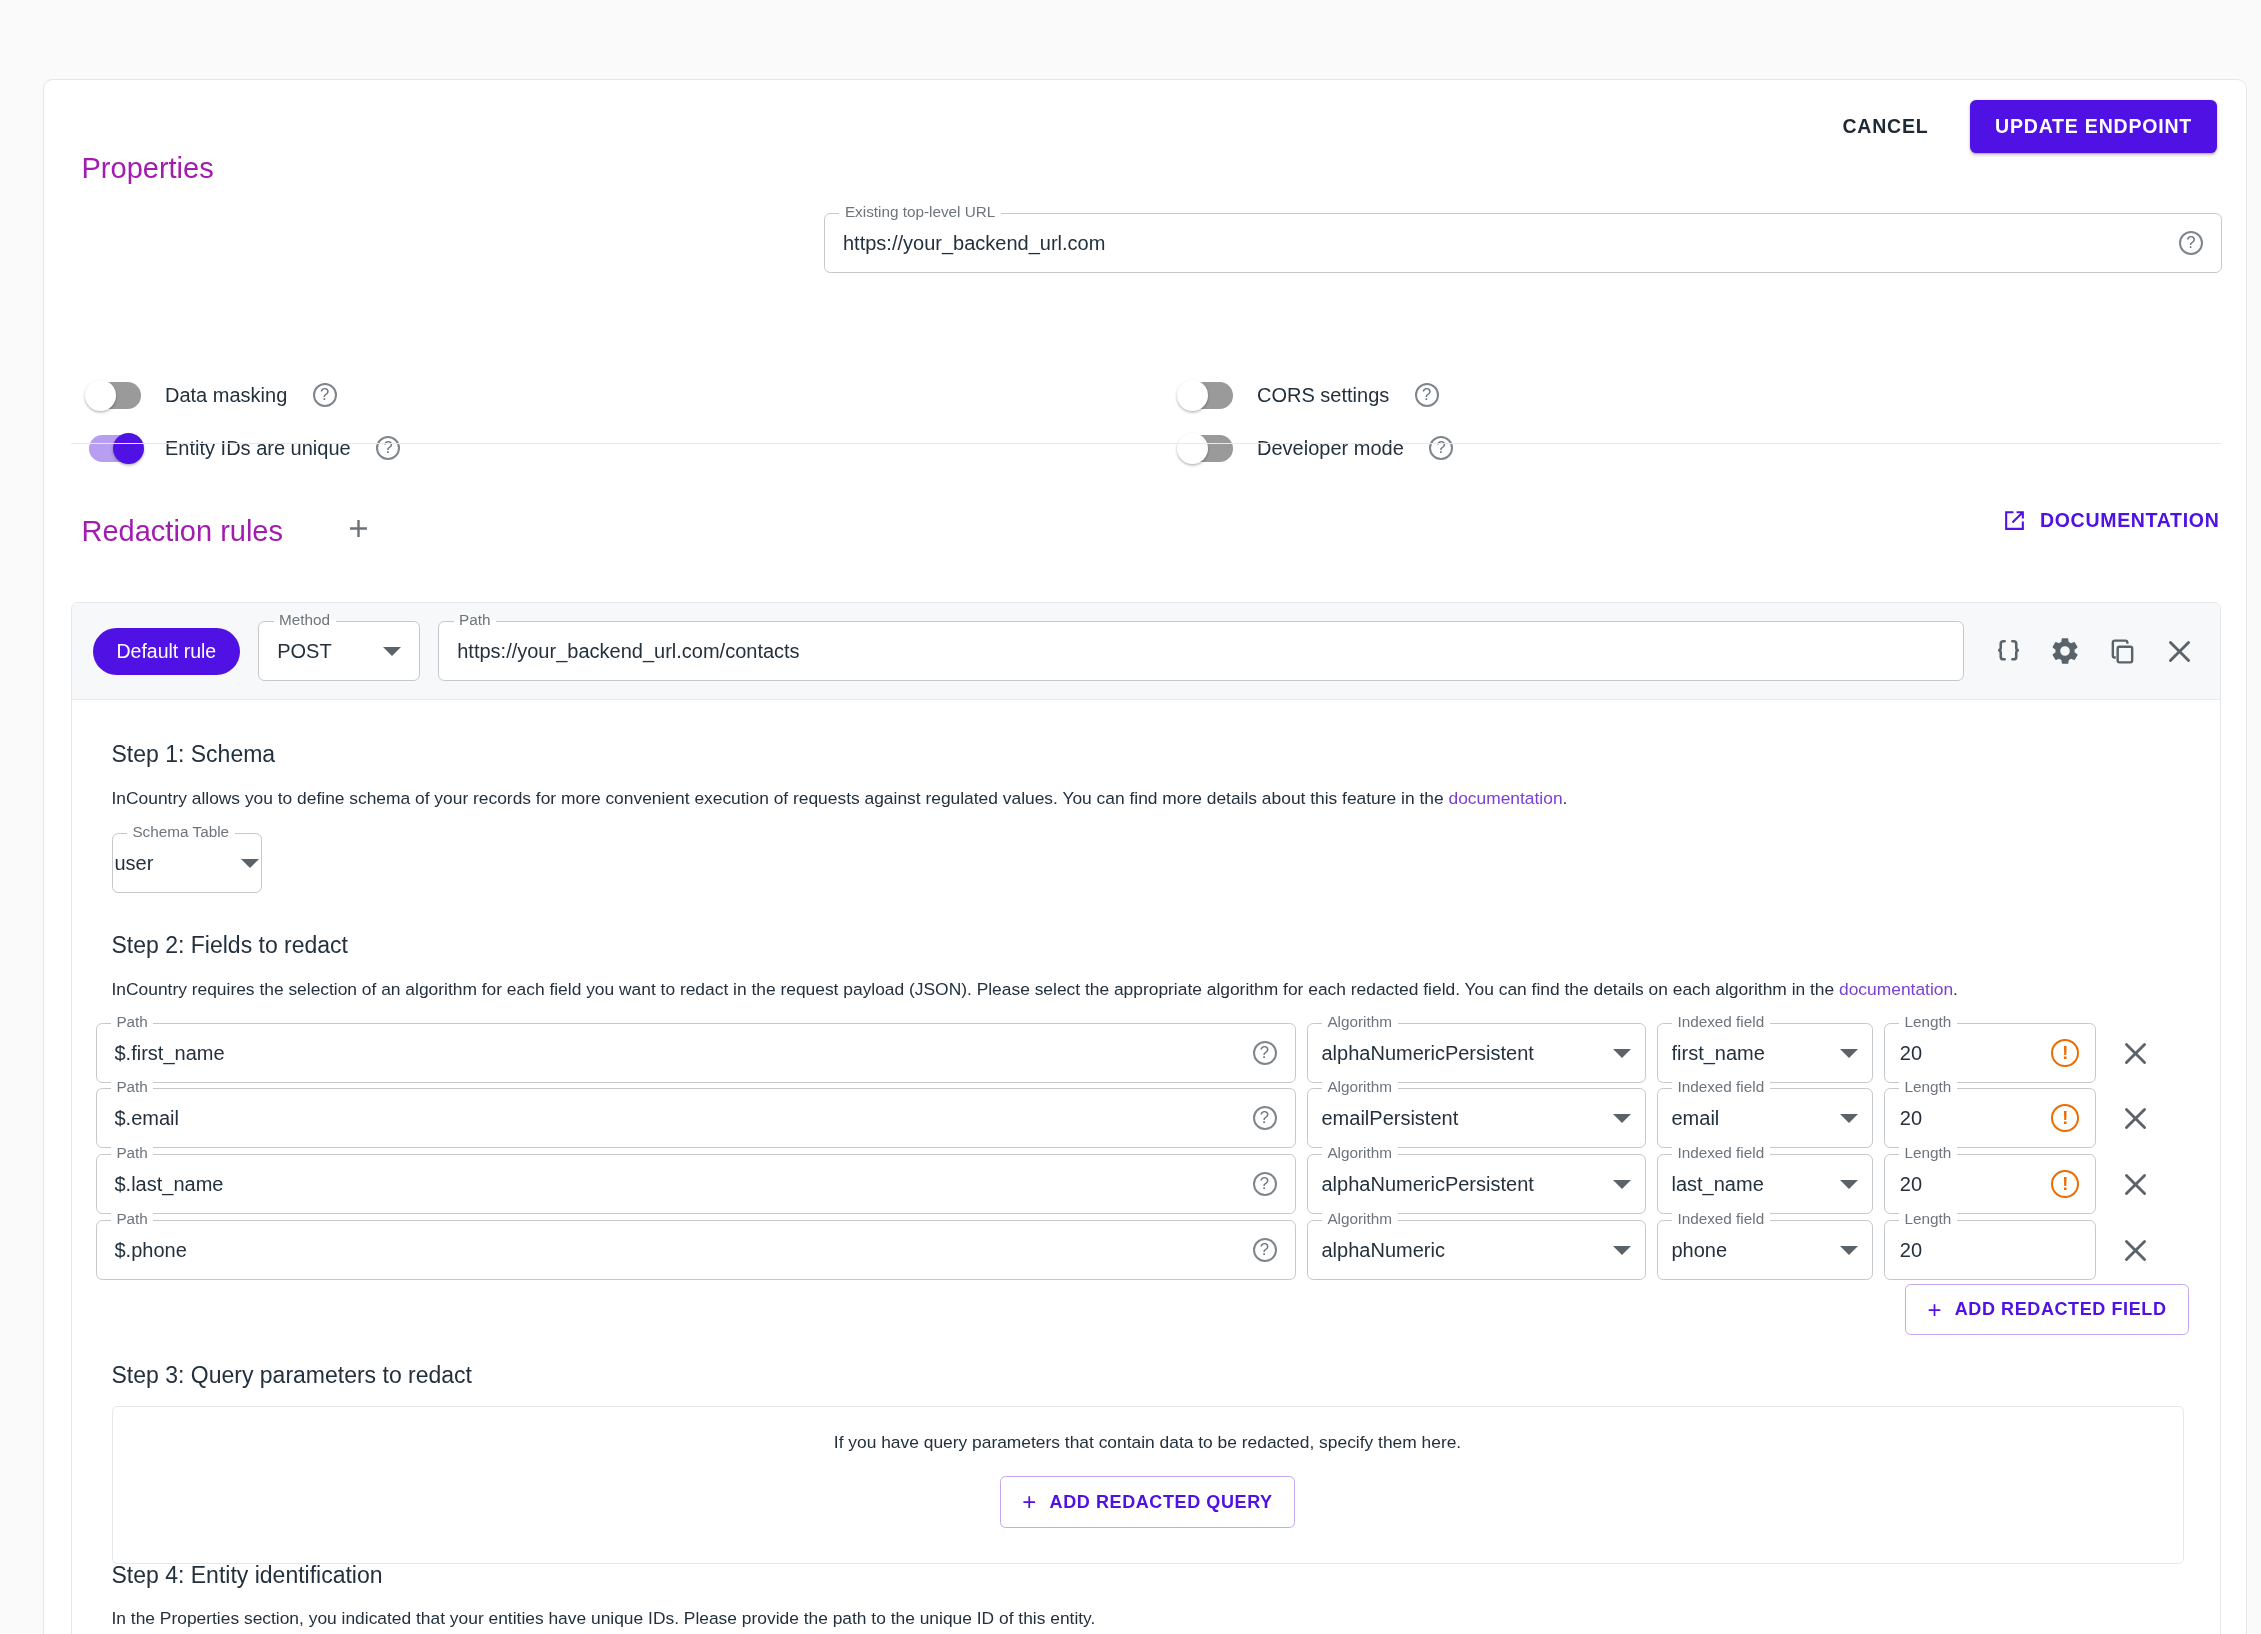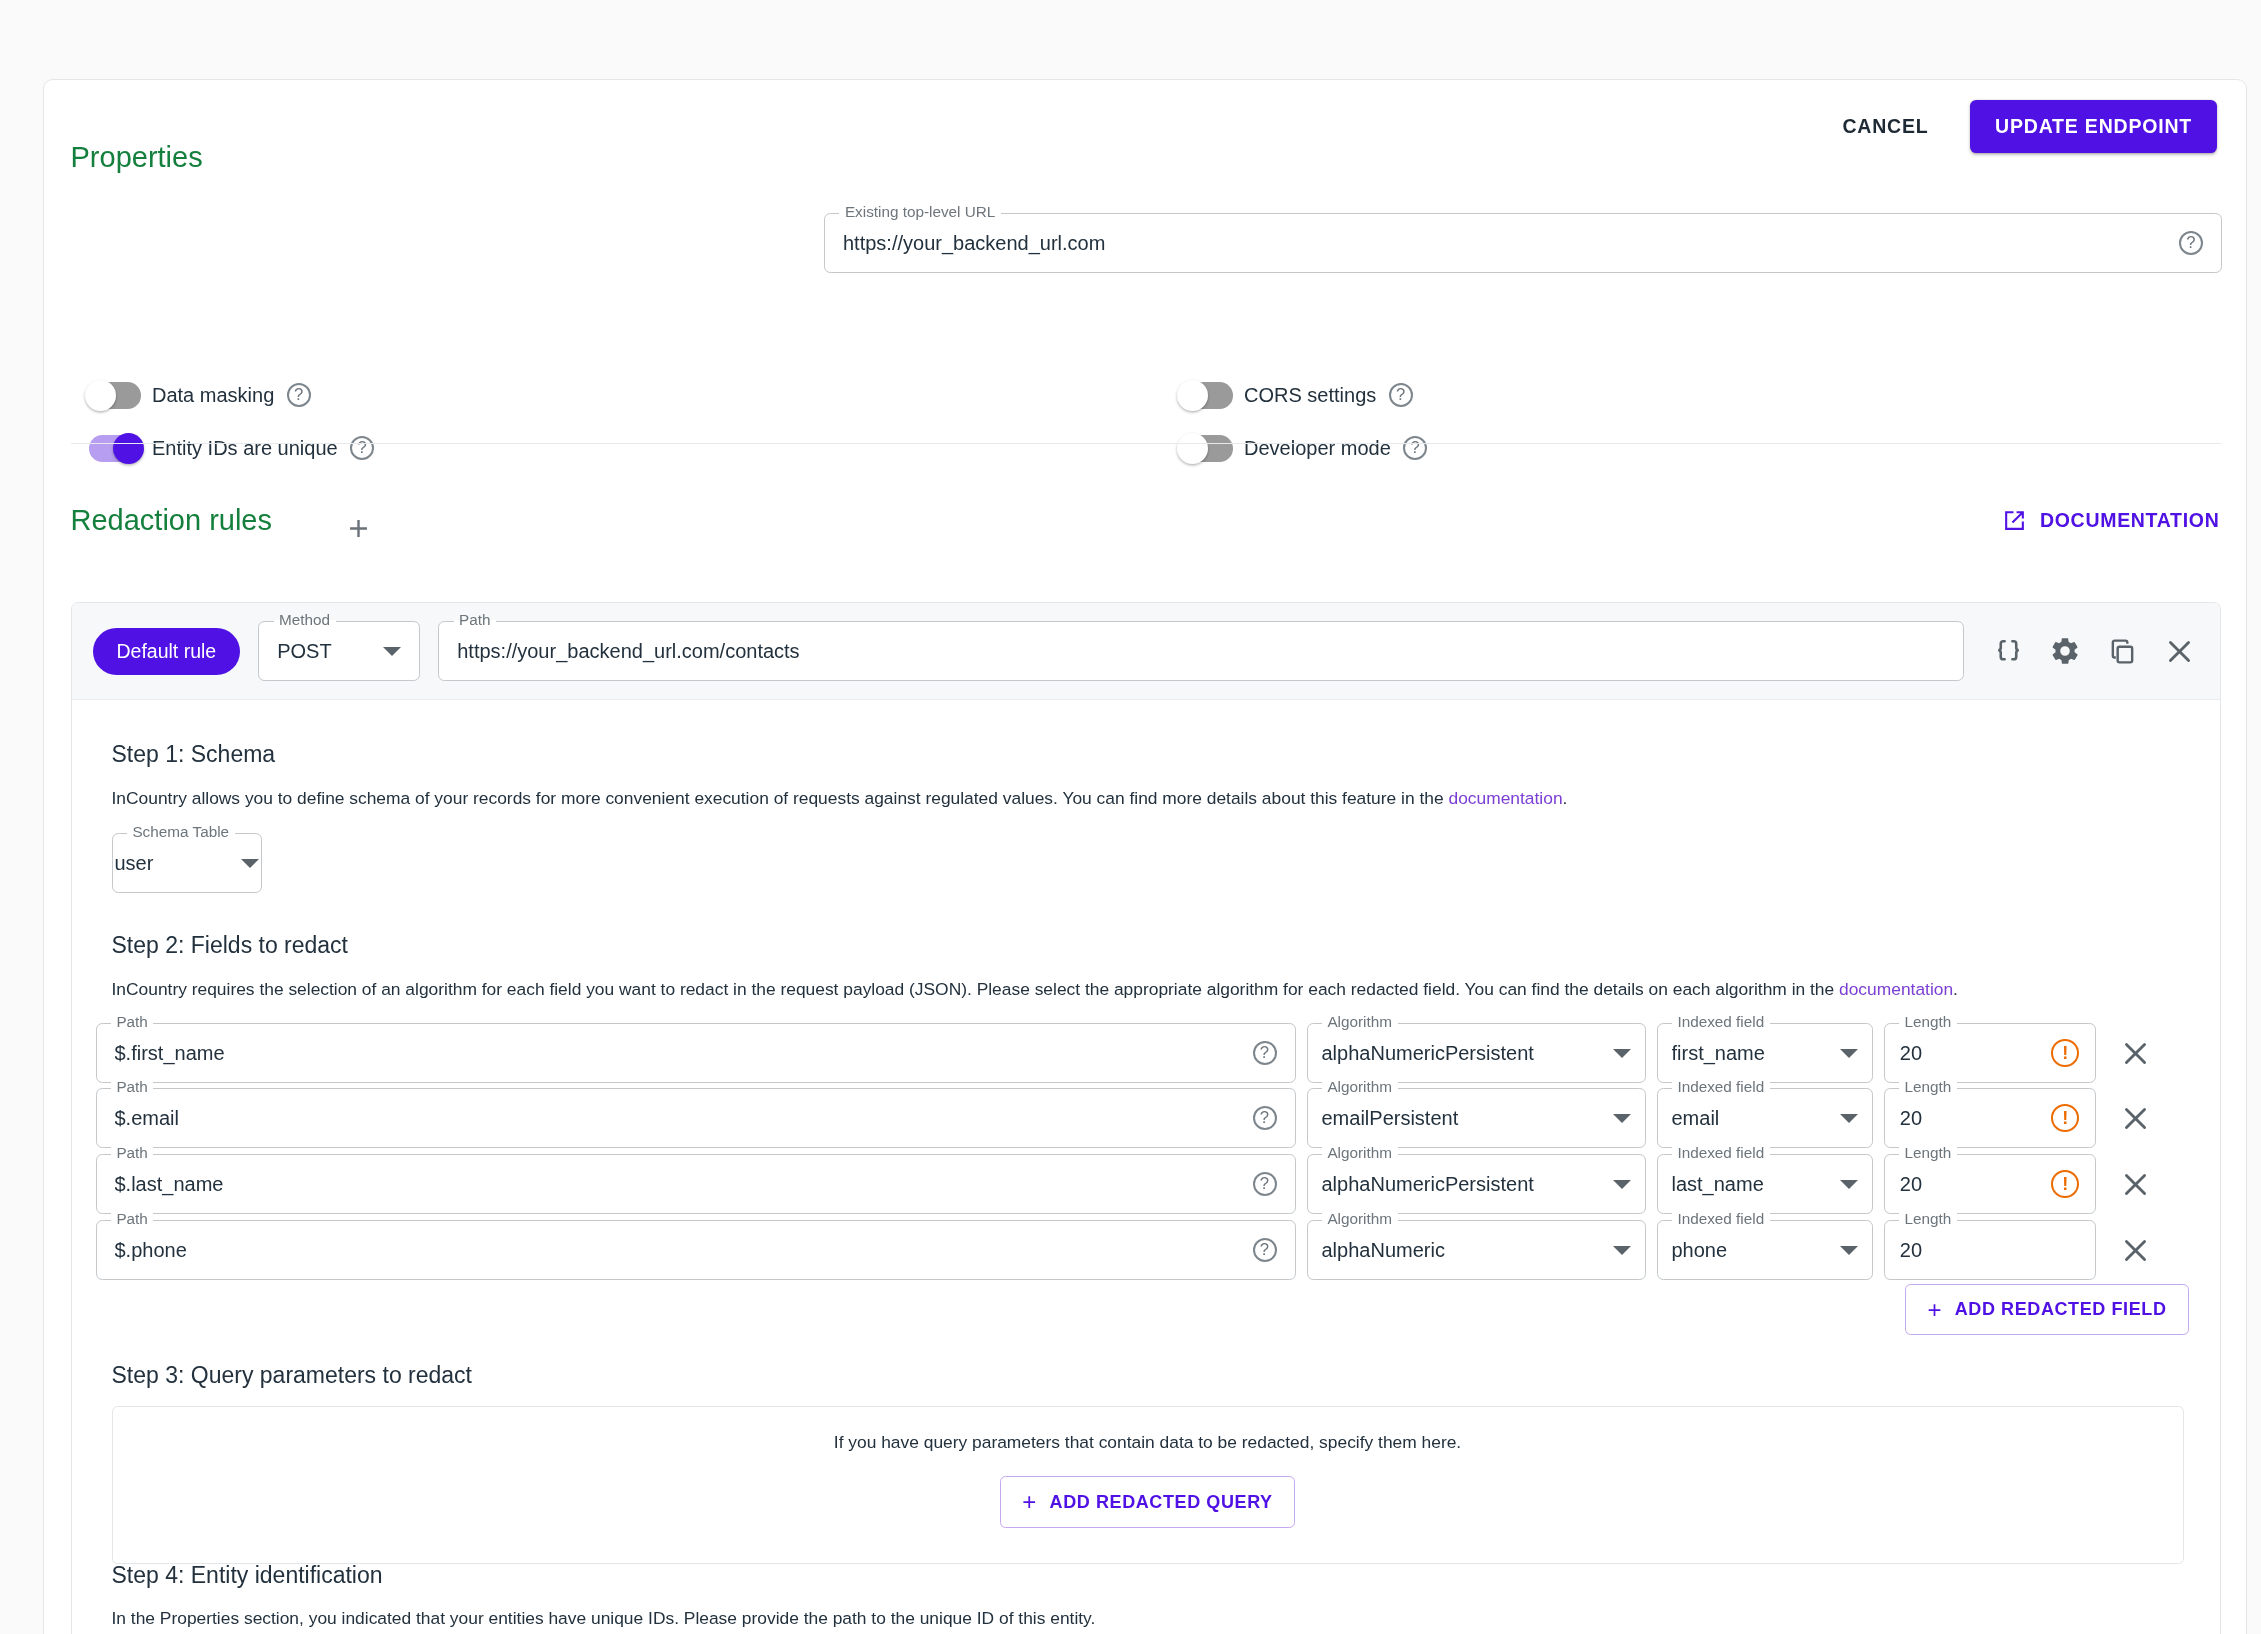--- a/index.html
+++ b/index.html
@@ -42,22 +42,22 @@
     color: #ffffff;
     font-family: inherit;
     font-size: 19.5px; font-weight: 700; letter-spacing: 0.8px;
     padding: 15.3px 25px;
     cursor: pointer;
     box-shadow: 0 1.4px 3.5px rgba(0,0,0,.22), 0 0.7px 1.4px rgba(0,0,0,.14);
   }
 
   
   .h-section {
-    font-size: 29px; font-weight: 400; color: #15803d;
-    margin: 0;
+    font-size: 29px; font-weight: 400; color: #a21caf;
+    margin: 11px;
   }
   .h-step {
     font-size: 23px; font-weight: 400; color: #22313d;
     margin: 0;
   }
   .body-text {
     font-size: 17.4px; color: #22313d; line-height: 1.35; margin: 0;
   }
   .lnk { color: #7b3fd4; text-decoration: none; }
 
@@ -109,21 +109,21 @@
   
   .warn-ico {
     width: 28px; height: 28px; flex: 0 0 28px;
     border: 2.8px solid #ed6c02; border-radius: 50%;
     display: flex; align-items: center; justify-content: center;
     font-size: 18px; font-weight: 700; color: #ed6c02;
     margin-left: 9.8px; line-height: 1;
   }
 
   
-  .tg-row { display: flex; align-items: center; gap: 11px; }
+  .tg-row { display: flex; align-items: center; gap: 24px; }
   .switch {
     width: 52px; height: 26.5px; border-radius: 13.3px;
     position: relative; cursor: pointer; flex: 0 0 52px;
   }
   .switch .knob {
     position: absolute; top: -2.1px; width: 31px; height: 31px;
     border-radius: 50%;
   }
   .switch.off { background: #9a9a9a; }
   .switch.off .knob { left: -4.2px; background: #ffffff; box-shadow: 0 1.4px 2.8px rgba(0,0,0,.3); }

